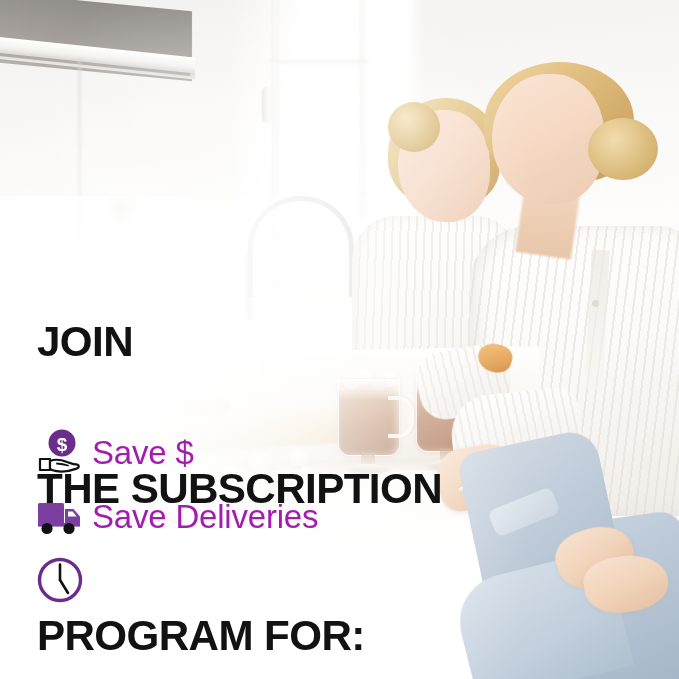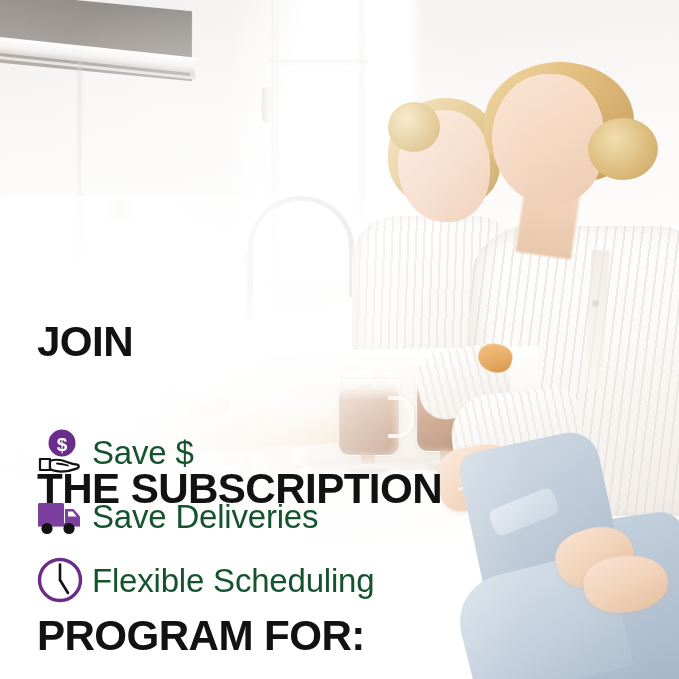--- a/index.html
+++ b/index.html
@@ -501,21 +501,21 @@
   }
   .benefit-icon {
     width: 56px;
     min-width: 56px;
     height: 52px;
     display: flex;
     align-items: center;
     justify-content: center;
   }
   .benefit-label {
-    color: #14532d;
+    color: #a21caf;
     font-family: "Liberation Sans", sans-serif;
     font-size: 33px;
     font-weight: normal;
     letter-spacing: -0.2px;
     line-height: 1;
     white-space: nowrap;
     padding-left: 4px;
   }
 </style>
 </head>
@@ -641,18 +641,17 @@
       </div>
 
       <div class="benefit-row">
         <span class="benefit-icon">
           <svg width="50" height="50" viewBox="0 0 50 50" aria-hidden="true">
             <circle cx="25" cy="25" r="20.5" fill="none" stroke="#6B2D8C" stroke-width="3.4"></circle>
             <path d="M25 9.5 V25" fill="none" stroke="#111111" stroke-width="2.6" stroke-linecap="round"></path>
             <path d="M25 25 L33 38" fill="none" stroke="#111111" stroke-width="2.6" stroke-linecap="round"></path>
           </svg>
         </span>
-        <span class="benefit-label">Flexible Scheduling</span>
       </div>
 
     </div>
   </div>
 </div>
 
 </body></html>

